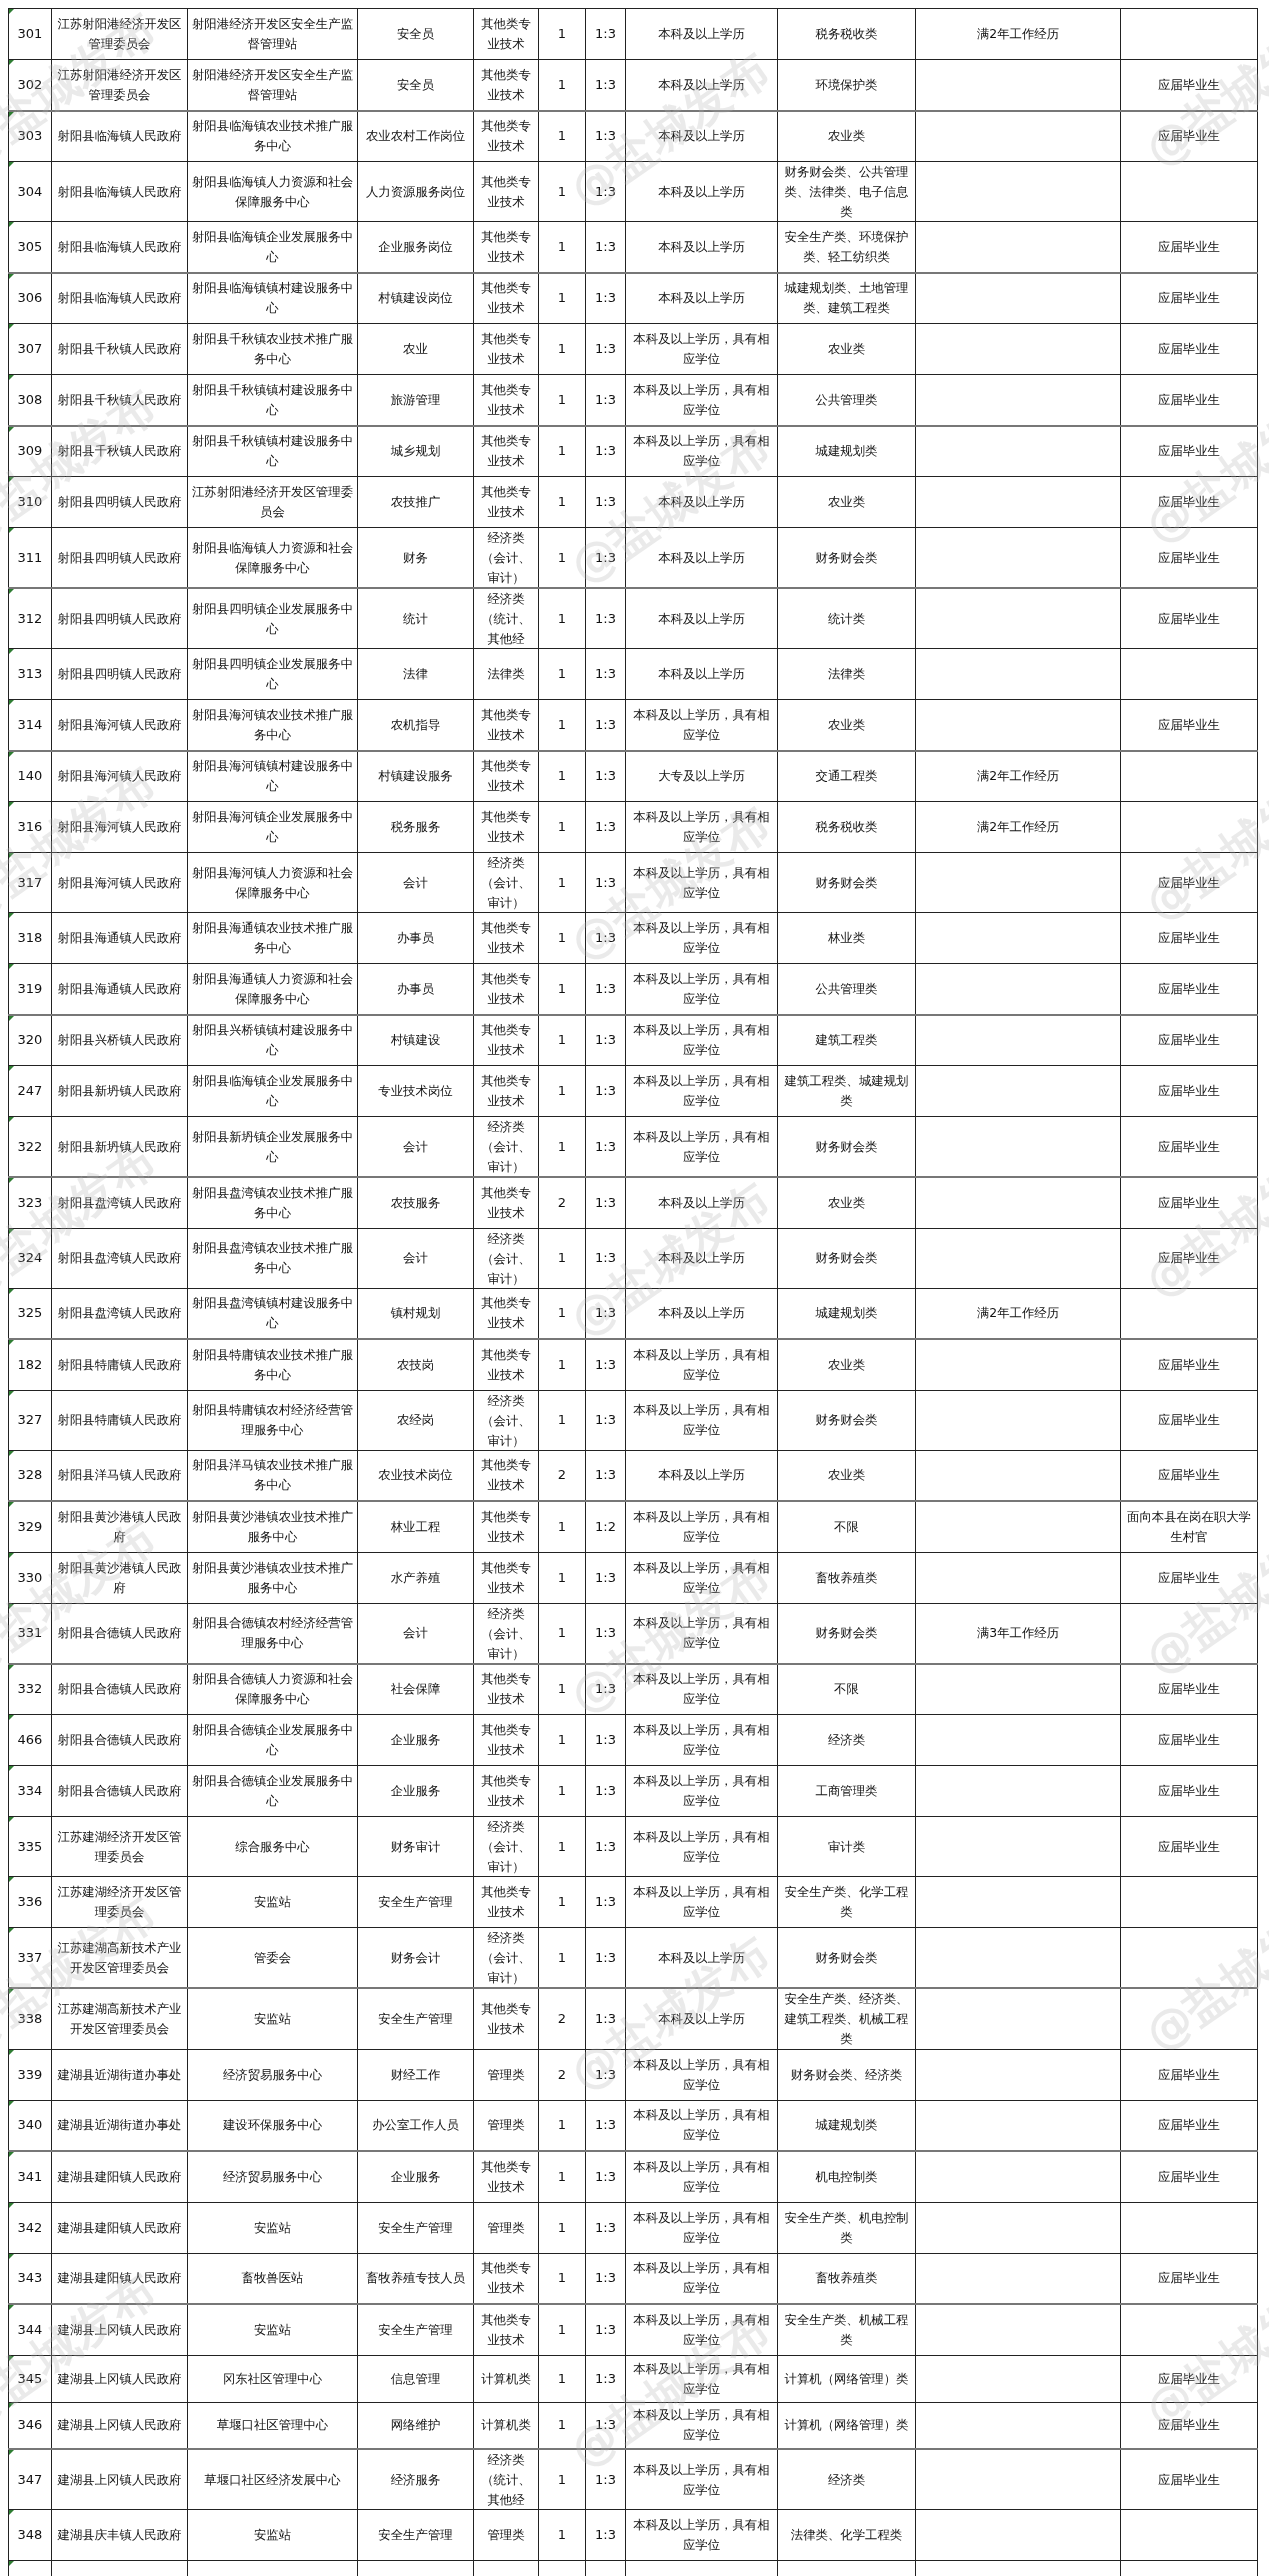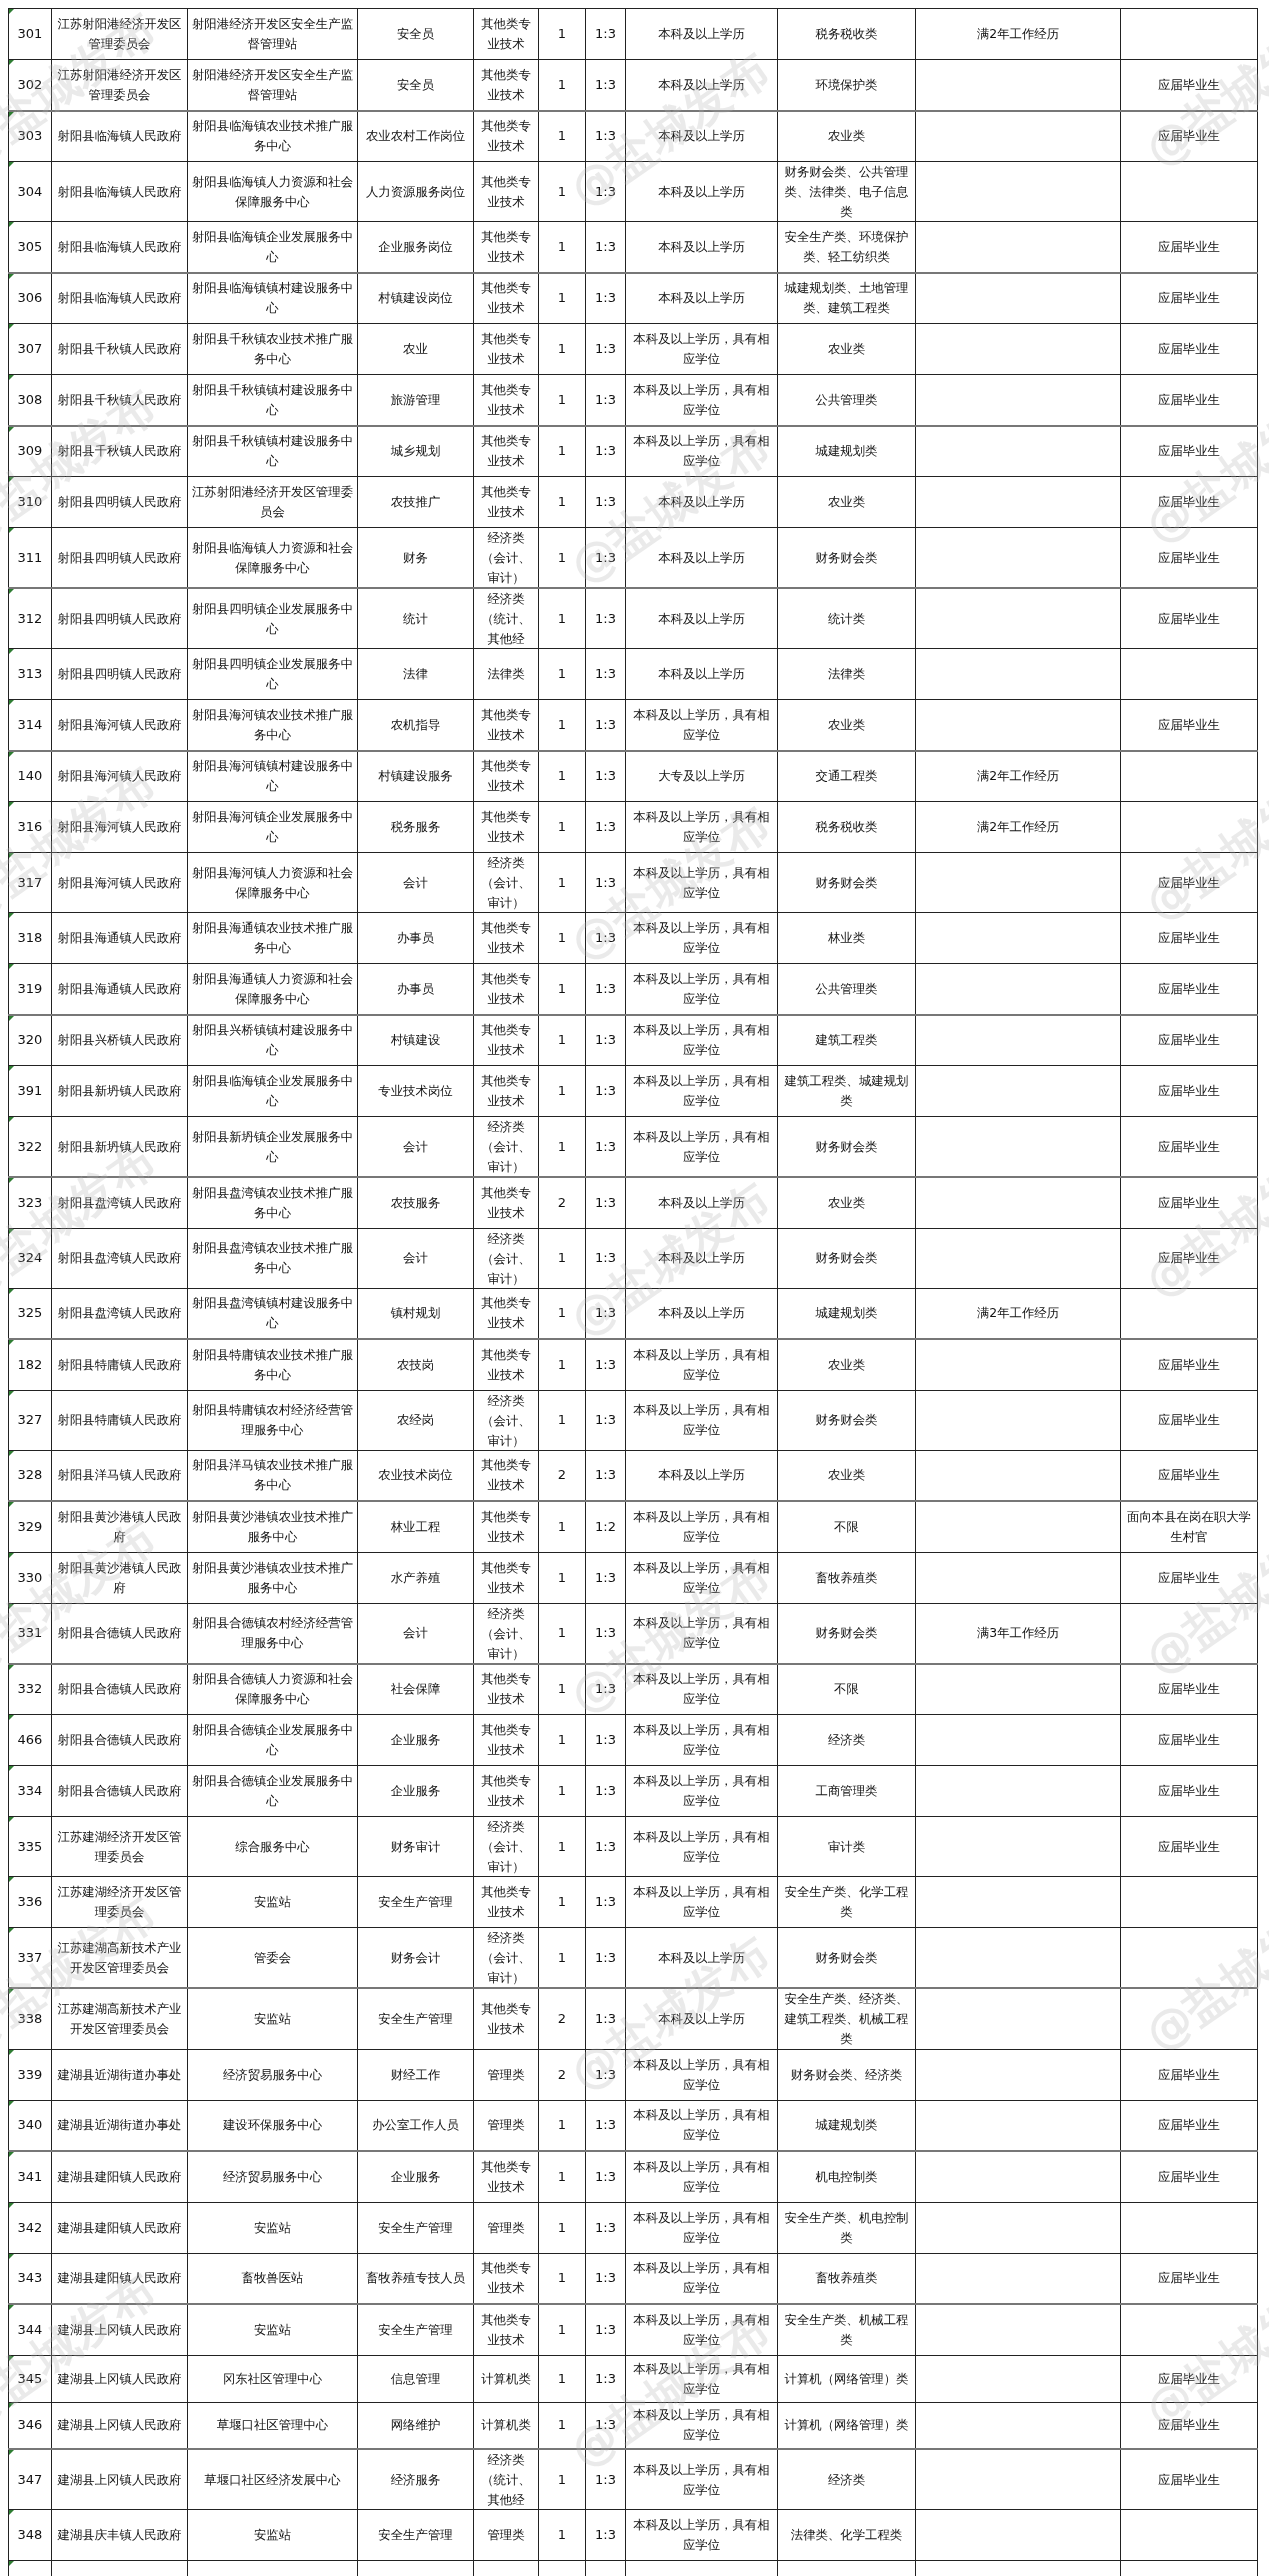--- a/index.html
+++ b/index.html
@@ -737,21 +737,21 @@
           </td>
           <td>
             <span class="clip"></span>
           </td>
           <td>
             <span class="clip">应届毕业生</span>
           </td>
         </tr>
         <tr>
           <td class="first num">
-            <span class="clip">391</span>
+            <span class="clip">247</span>
           </td>
           <td>
             <span class="clip">射阳县新坍镇人民政府</span>
           </td>
           <td>
             <span class="clip">射阳县临海镇企业发展服务中心</span>
           </td>
           <td>
             <span class="clip">专业技术岗位</span>
           </td>

